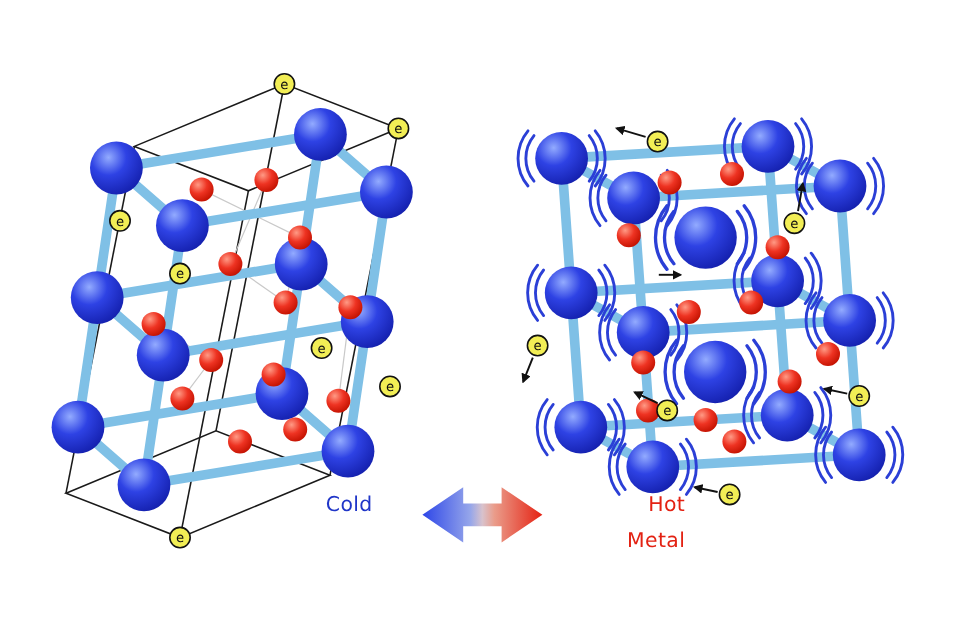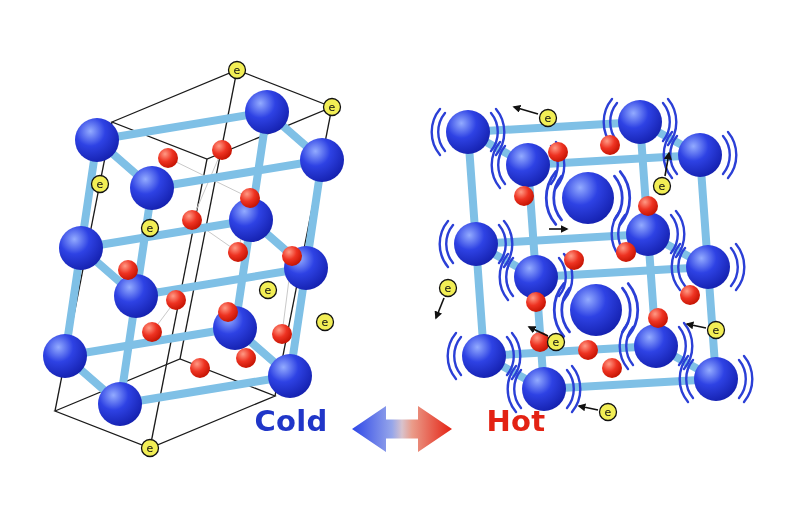--- a/index.html
+++ b/index.html
@@ -2,25 +2,25 @@
 <html><head>
 <meta charset="utf-8">
 <style>
   html,body { margin:0; padding:0; background:#fff; }
   .stage {
     position:relative; width:800px; height:530px; background:#ffffff;
     overflow:hidden; font-family:"DejaVu Sans", sans-serif;
   }
   .stage svg { position:absolute; left:0; top:0; }
   .label {
-    position:absolute; font-weight:700; font-size:29px; line-height:30px;
+    position:absolute; font-weight:400; font-size:17px; line-height:30px;
     letter-spacing:0.3px;
   }
   .label-cold { left:234px; top:406px; width:114px; text-align:center; color:#2036c8; }
-  .label-hot  { left:461px; top:406px; width:110px; text-align:center;  color:#e32213; }
+  .label-hot  { left:461px; top:406px; width:110px; text-align:right;  color:#e32213; }
   .bond { stroke:#7fc0e6; stroke-width:8; stroke-linecap:round; }
   .blackline { stroke:#1a1a1a; stroke-width:1.3; fill:none; }
   .grayline { stroke:#c9c9c9; stroke-width:1; }
   .electron-circle { fill:#f2ee55; stroke:#111; stroke-width:1.3; }
   .electron-text { font-size:11px; fill:#111; text-anchor:middle; font-family:"DejaVu Sans", sans-serif; }
   .vib { stroke:#2b3fd6; stroke-width:2.4; fill:none; stroke-linecap:round; }
   .motion { stroke:#111; stroke-width:1.6; }
 </style>
 </head>
 <body>
@@ -279,15 +279,16 @@
 
   <path d="M352,429 L386,406 L386,419.5 L418,419.5 L418,406 L452,429 L418,452 L418,438.5 L386,438.5 L386,452 Z" fill="url(#gradArrow)"></path>
 </svg>
 
 <div class="label label-cold">
   <div>Cold</div>
 </div>
 
 <div class="label label-hot">
   <div>Hot</div>
+  <div>Metal</div>
 </div>
 
 </div>
 
 </body></html>

